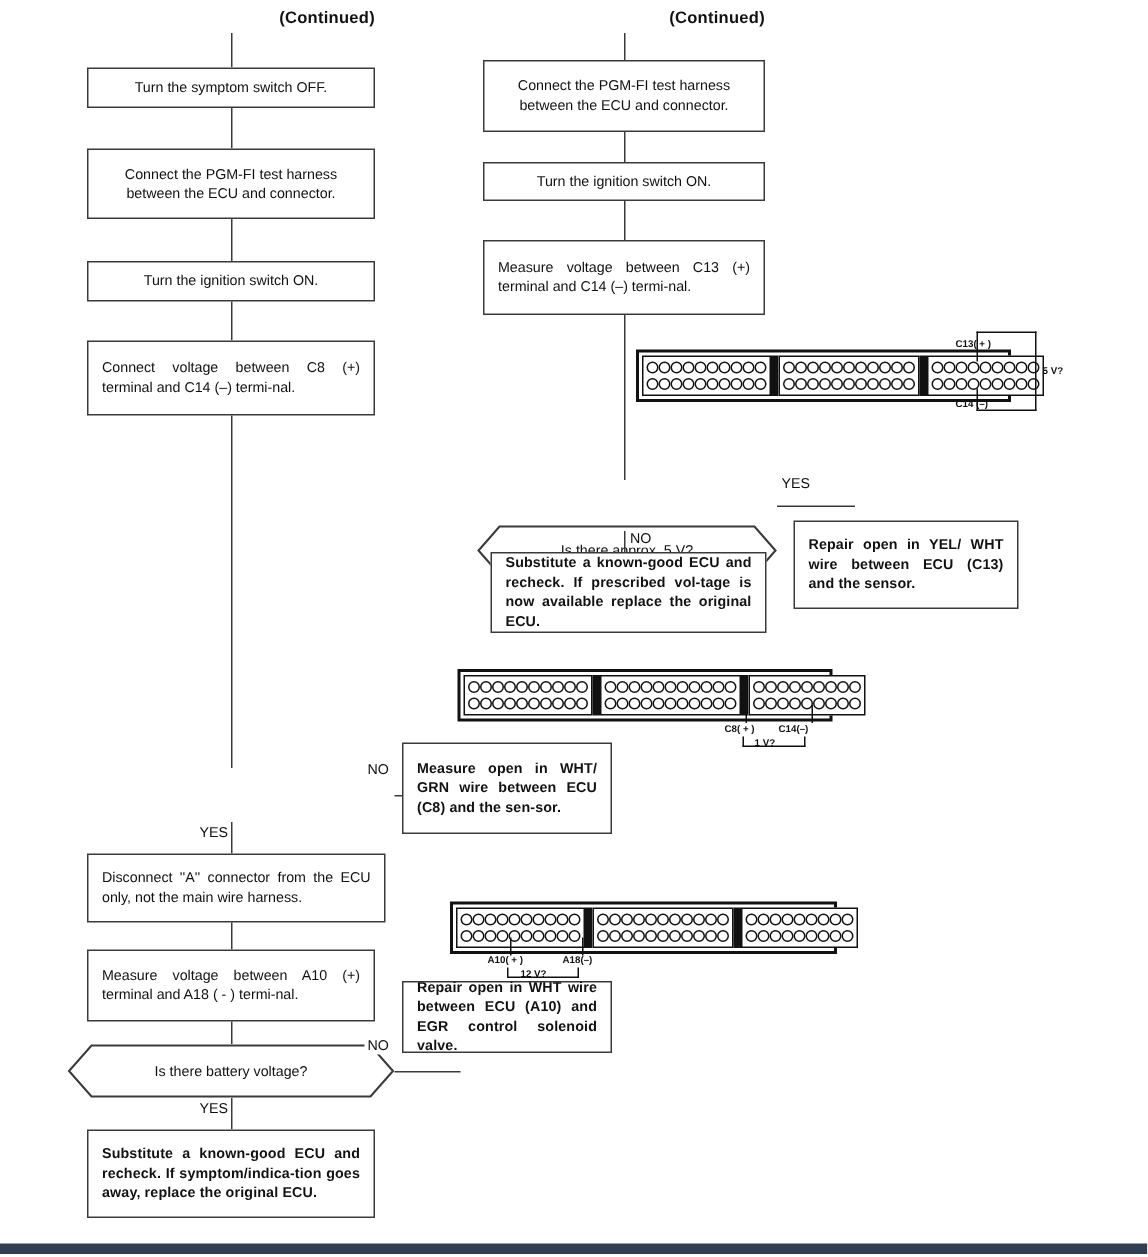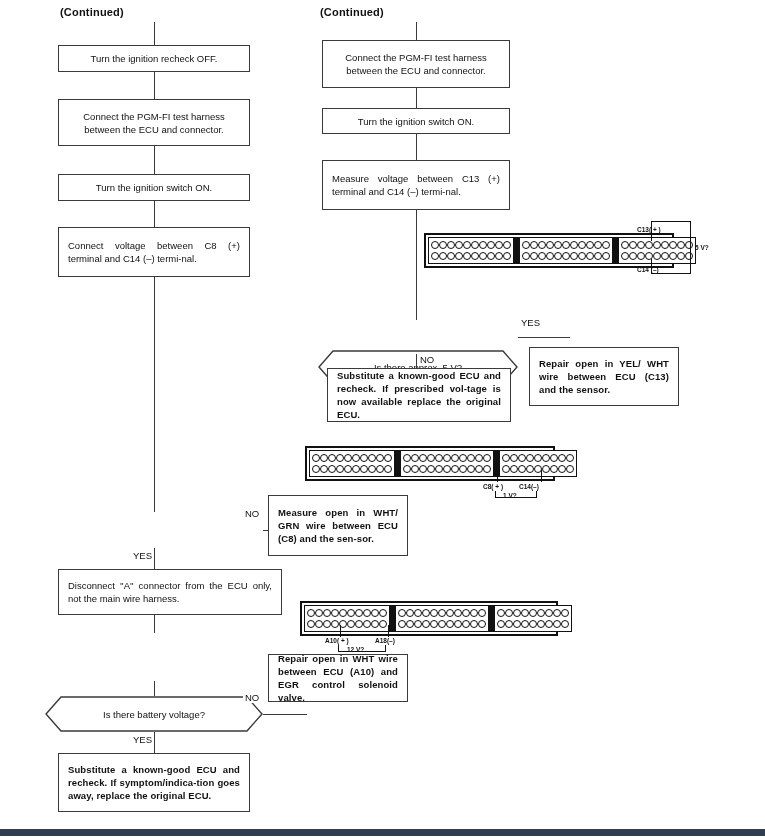--- a/index.html
+++ b/index.html
@@ -20,21 +20,21 @@
     overflow: hidden;
   }
 
   
   .abs { position: absolute; box-sizing: border-box; }
 
   
   .col-head {
     font-size: 11px;
     font-weight: bold;
-    text-align: left;
+    text-align: right;
     color: #111;
     letter-spacing: 0.2px;
   }
 
   
   .pbox {
     border: 1px solid #3a3a3a;
     background: #ffffff;
     display: flex;
     align-items: center;
@@ -147,21 +147,21 @@
 </head>
 <body>
 
 <div id="page" style="background: rgb(255, 255, 255);">
 
   <div class="abs col-head" style="left:60px; top:6px; width:190px;">(Continued)</div>
 
   <div class="vline" style="left:154px; top:22px; height:23px;"></div>
 
   <div class="abs pbox center" style="left:58px; top:45px; width:192px; height:27px;">
-    <span class="txt">Turn the ignition recheck OFF.</span>
+    <span class="txt">Turn the symptom switch OFF.</span>
   </div>
 
   <div class="vline" style="left:154px; top:72px; height:27px;"></div>
 
   <div class="abs pbox center" style="left:58px; top:99px; width:192px; height:47px;">
     <span class="txt">Connect the PGM-FI test harness between the ECU and connector.</span>
   </div>
 
   <div class="vline" style="left:154px; top:146px; height:28px;"></div>
 
@@ -181,26 +181,29 @@
   <div class="hline" style="left:263px; top:530px; width:44px;"></div>
   <div class="blabel" style="left:243px; top:508px;">NO</div>
 
   <div class="abs pbox bold" style="left:268px; top:495px; width:140px; height:61px;">
     <span class="txt">Measure open in WHT/ GRN wire between ECU (C8) and the sen-sor.</span>
   </div>
 
   <div class="vline" style="left:154px; top:548px; height:21px;"></div>
   <div class="blabel" style="left:131px; top:550px;">YES</div>
 
-  <div class="abs pbox" style="left:58px; top:569px; width:224px; height:46px;">
+  <div class="abs pbox" style="left:58px; top:569px; width:199px; height:46px;">
     <span class="txt">Disconnect ''A'' connector from the ECU only, not the main wire harness.</span>
   </div>
 
   <div class="vline" style="left:154px; top:615px; height:18px;"></div>
 
+  <div class="abs pbox" style="left:58px; top:633px; width:192px; height:48px;">
+    <span class="txt">Measure voltage between A10 (+) terminal and A18 ( - ) termi-nal.</span>
+  </div>
 
   <div class="vline" style="left:154px; top:681px; height:15px;"></div>
 
   <div class="dbox" style="left:45px; top:696px; width:218px; height:36px;">
     <svg viewBox="0 0 218 36" preserveAspectRatio="none">
       <polygon points="16,1 202,1 217,18 202,35 16,35 1,18" fill="#ffffff" stroke="#3a3a3a" stroke-width="1.4"></polygon>
     </svg>
     <div class="dlabel">Is there battery voltage?</div>
   </div>
 

